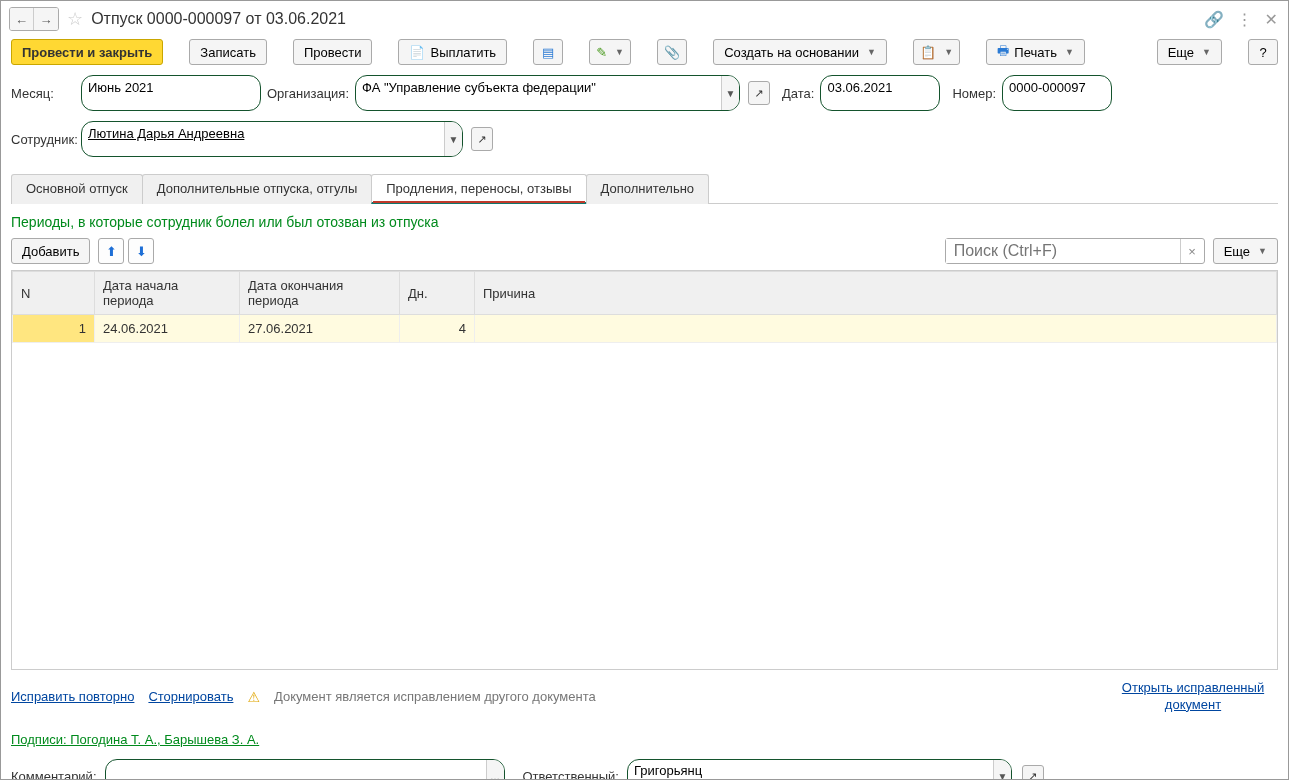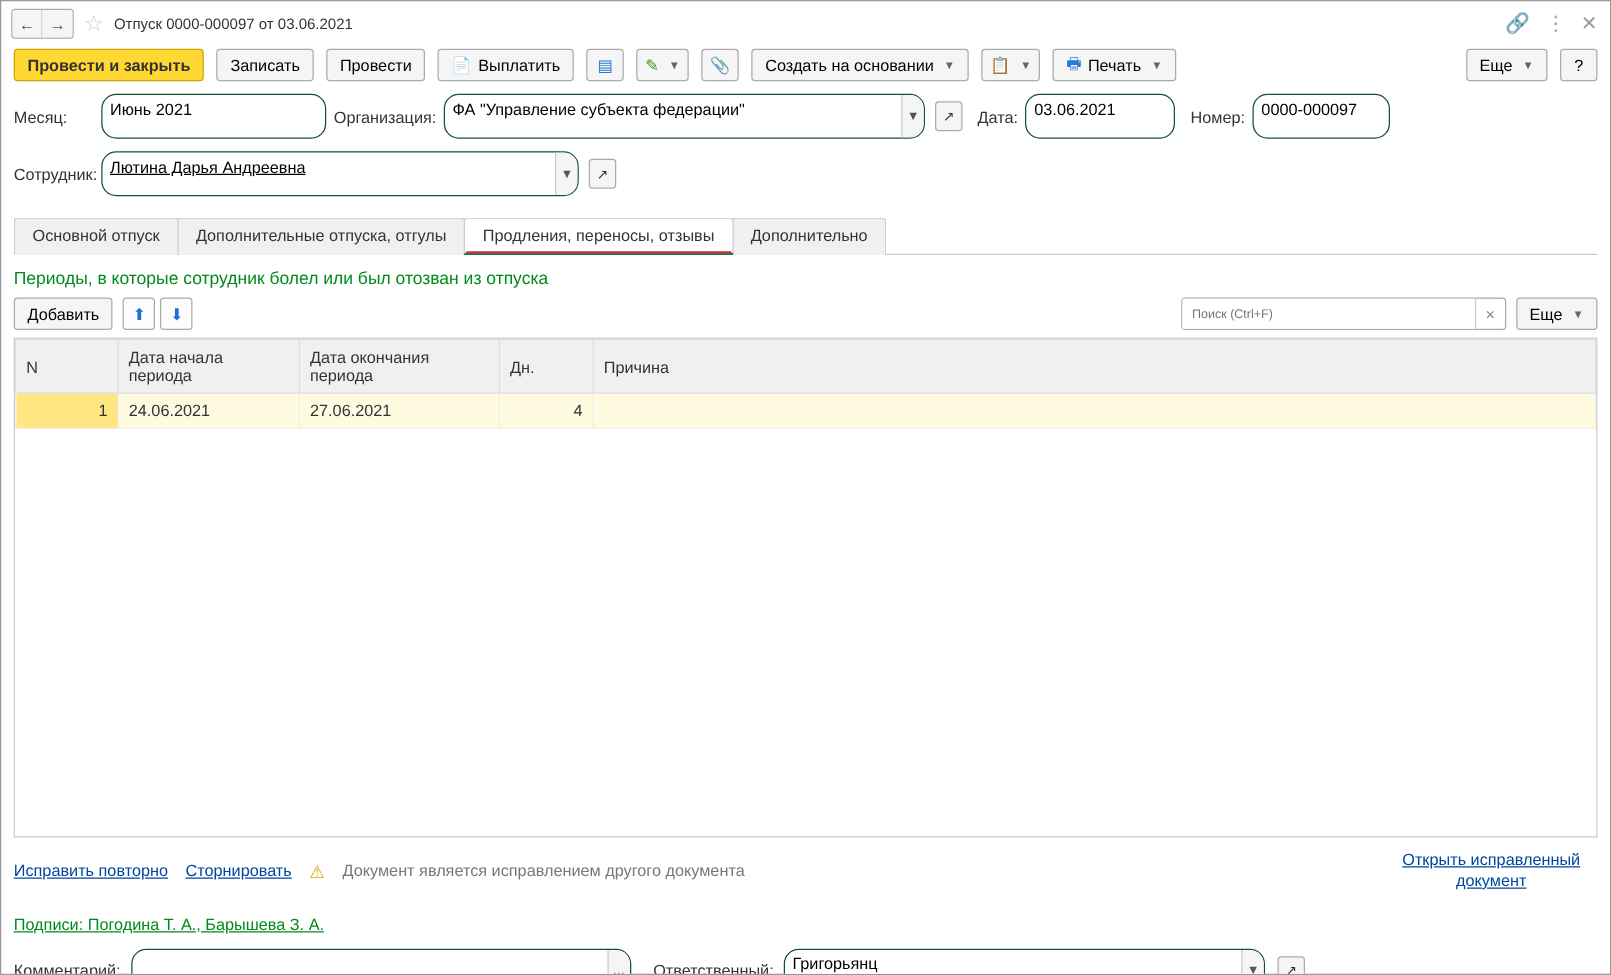--- a/index.html
+++ b/index.html
@@ -32,32 +32,32 @@
     display: flex;
     align-items: center;
     justify-content: center;
     background: #f5f5f5;
     cursor: pointer;
     color: #555;
   }
   .nav-arrow:first-child { border-right: 1px solid #ccc; }
   .star-icon { color: #ccc; font-size: 18px; margin: 0 2px; cursor: pointer; }
   .title-text {
-    font-size: 12px;
+    font-size: 16px;
     color: #333;
     flex: 1;
     font-weight: normal;
   }
   .title-right { display: flex; gap: 12px; align-items: center; color: #999; }
   .title-right span { cursor: pointer; font-size: 16px; }
   .toolbar {
     display: flex;
     align-items: center;
     padding: 4px 10px 8px 10px;
-    gap: 10px;
+    gap: 26px;
     flex-wrap: nowrap;
   }
   .btn {
     border: 1px solid #aaa;
     border-radius: 3px;
     background: #f5f5f5;
     padding: 4px 10px;
     height: 26px;
     font-size: 13px;
     cursor: pointer;
@@ -179,21 +179,21 @@
     border-radius: 3px;
     height: 26px;
     width: 260px;
     background: #fff;
   }
   .search-box input {
     border: none;
     outline: none;
     flex: 1;
     padding: 0 8px;
-    font-size: 10px;
+    font-size: 16px;
     color: #888;
   }
   .search-clear {
     width: 24px;
     border-left: 1px solid #ccc;
     display: flex;
     align-items: center;
     justify-content: center;
     color: #888;
     cursor: pointer;

